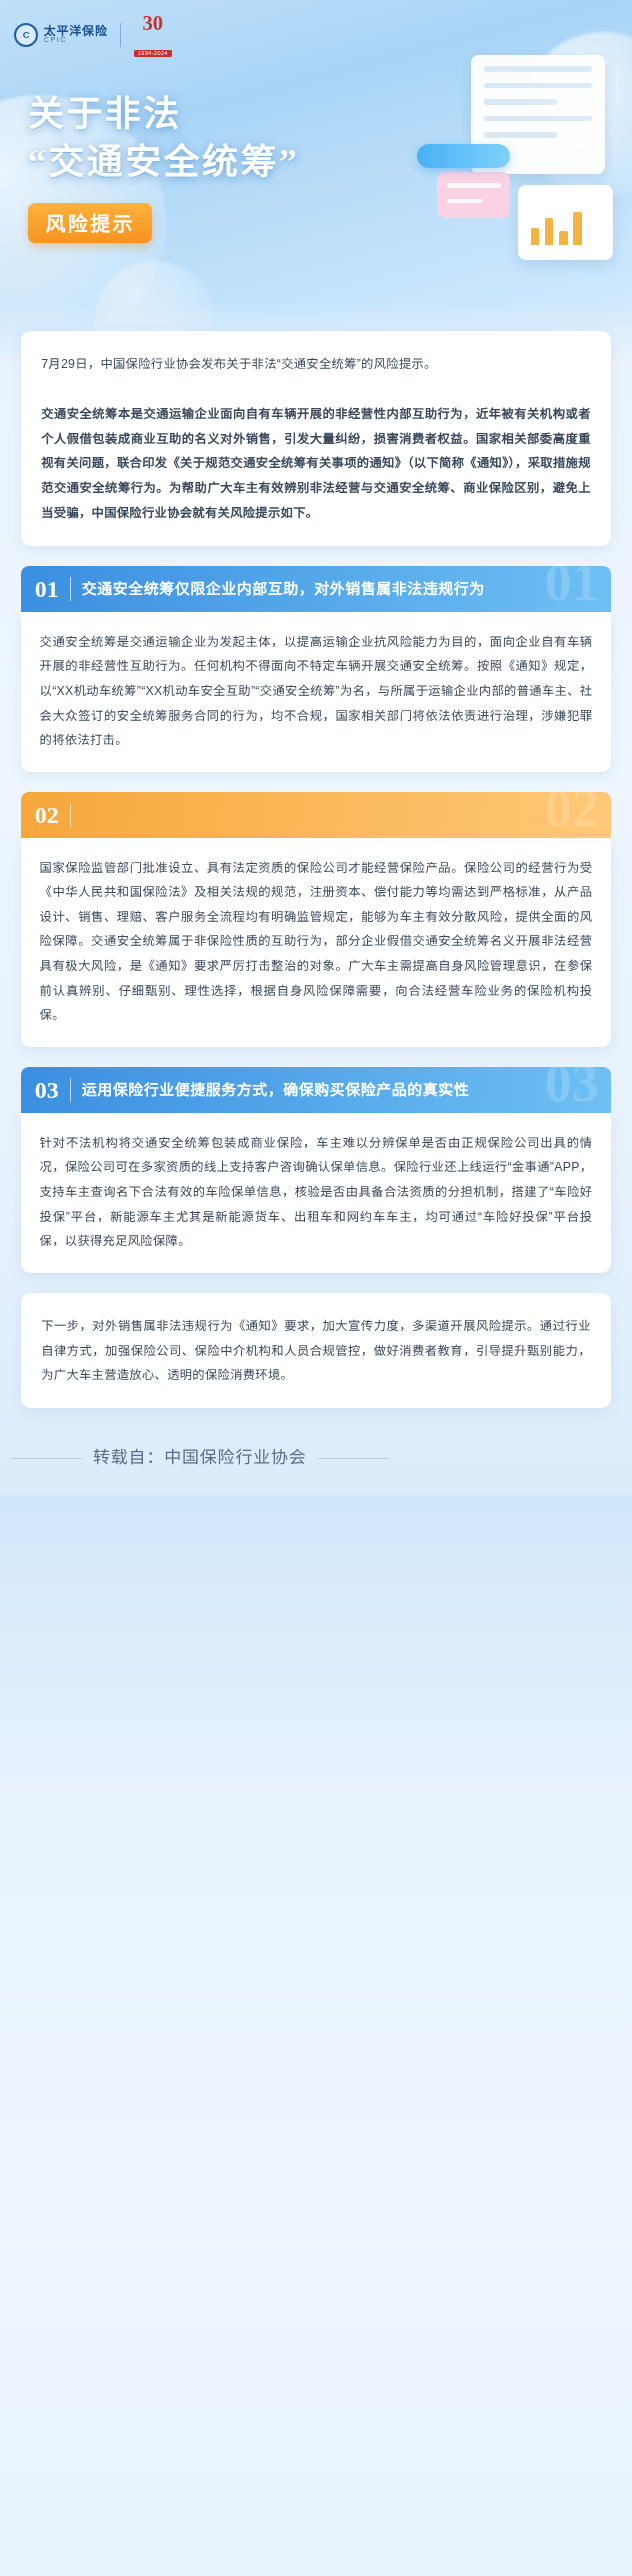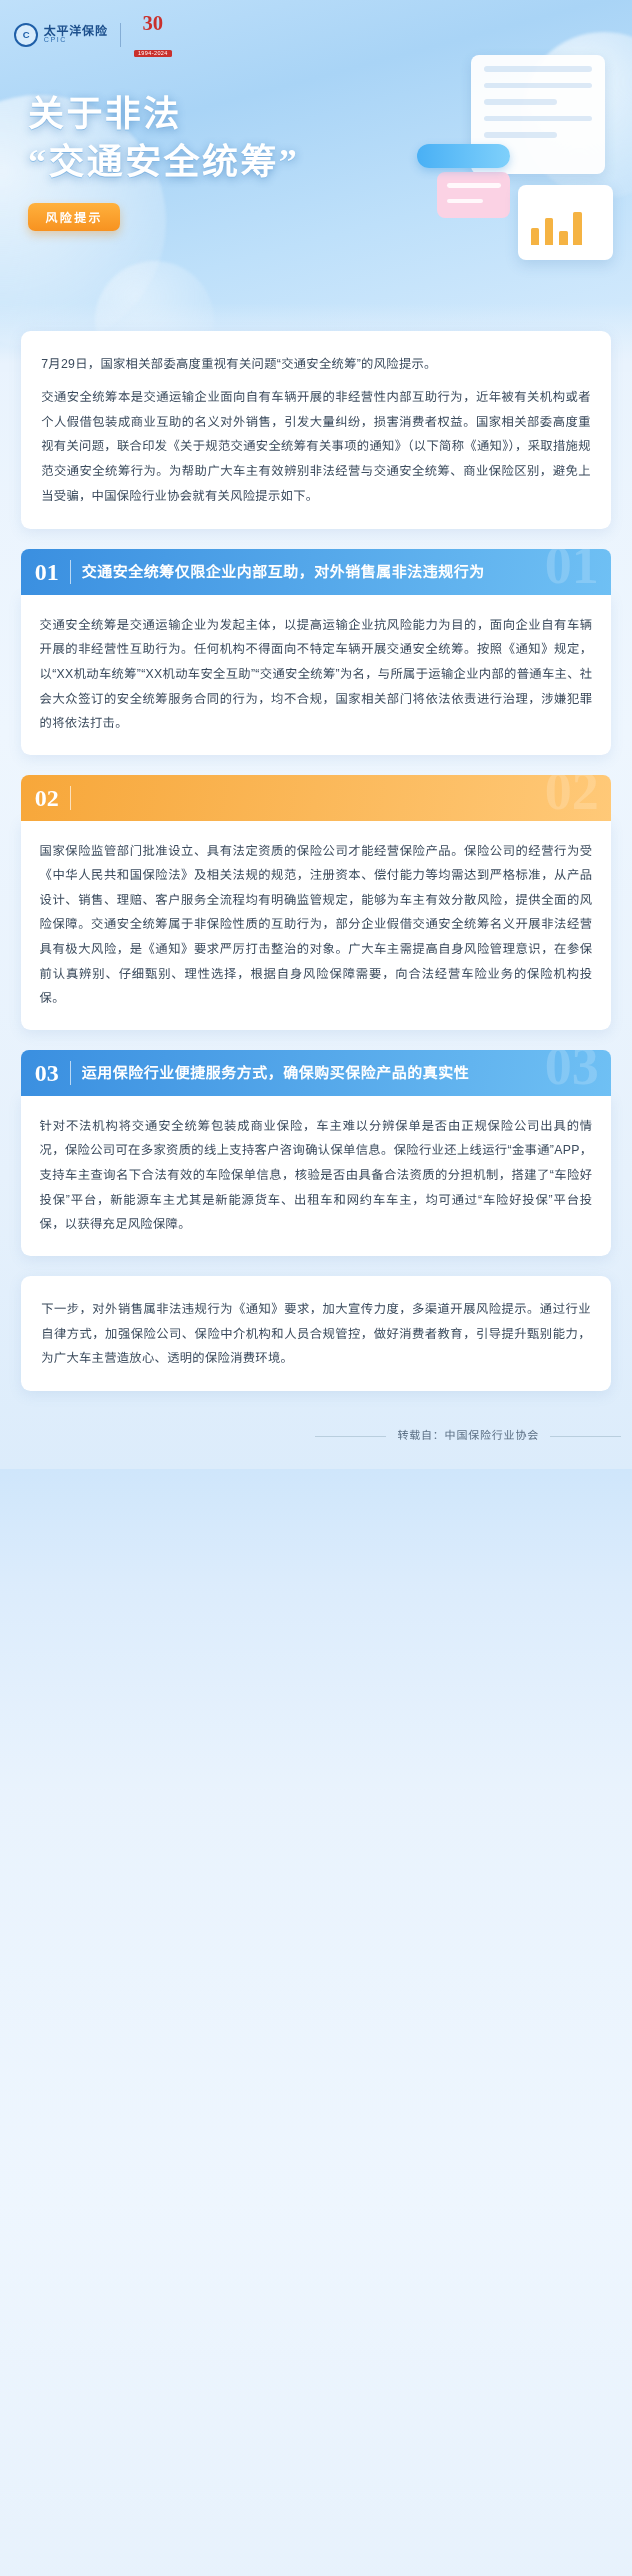--- a/index.html
+++ b/index.html
@@ -104,42 +104,42 @@
   .t-line2 {
     font-family: "Liberation Serif", serif;
     font-size: 36px; font-weight: bold; color: #fff; letter-spacing: 2.4px;
     text-shadow: 0 2.4px 8px rgba(30,100,170,.45), 0 0.8px 0 #9fcdf2;
     line-height: 1.3;
     margin-top: 1.6px;
   }
   .risk-badge {
     display:inline-block; margin-top: 17.4px;
     background: linear-gradient(180deg,#ffb13d,#f79220);
-    color:#fff; font-size: 12px; font-weight: bold; letter-spacing: 2.4px;
+    color:#fff; font-size: 20px; font-weight: bold; letter-spacing: 2.4px;
     padding: 5.5px 17.4px; border-radius: 7px;
     box-shadow: 0 4px 9.5px rgba(230,140,30,.35);
   }
 
   
   .body-wrap { position: relative; padding: 0 20.6px 0 20.6px; z-index: 3; margin-top: -41px;}
   .panel {
     background: #fff;
     border-radius: 9.5px;
     box-shadow: 0 3.2px 12.6px rgba(90,140,190,.13);
     padding: 20.6px 20.6px 20.6px 20.6px;
     margin-bottom: 20.6px;
   }
   p.para {
     font-size: 12.3px;
     line-height: 2.0;
     color: #3a4a5c;
     text-align: justify;
     letter-spacing: 0.3px;
   }
-  p.para + p.para { margin-top: 9px; }
+  p.para + p.para { margin-top: 26px; font-weight: bold; }
 
   .sec { margin-bottom: 20.6px; }
   .sec-head {
     position: relative;
     display: flex;
     align-items: center;
     gap: 11px;
     padding: 11px 14.2px;
     border-radius: 8px 8px 0 0;
     overflow: hidden;
@@ -166,22 +166,22 @@
   .sec-head.c3 { background: linear-gradient(100deg,#3a8fe0,#6fc0f4); }
   .sec-body {
     background:#fff;
     border-radius: 0 0 9.5px 9.5px;
     padding: 17.4px 19px 19px 19px;
     box-shadow: 0 3.2px 12.6px rgba(90,140,190,.13);
   }
 
   .footer {
     padding: 14.2px 0 27px 0;
-    text-align: right;
-    font-size: 11px;
+    text-align: left;
+    font-size: 17px;
     color: #5b6f84;
     letter-spacing: 0.8px;
   }
   .footer .rule { width: 71px; height:0.8px; background:#b9cede; display:inline-block; vertical-align: middle; margin: 0 11px;}
 </style>
 </head>
 <body>
 
 <div class="page">
 
@@ -231,21 +231,21 @@
     <div class="title-wrap">
       <div class="t-line1">关于非法</div>
       <div class="t-line2">“交通安全统筹”</div>
       <div class="risk-badge">风险提示</div>
     </div>
   </div>
 
   <div class="body-wrap">
 
     <div class="panel">
-      <p class="para">7月29日，国家相关部委高度重视有关问题“交通安全统筹”的风险提示。</p>
+      <p class="para">7月29日，中国保险行业协会发布关于非法“交通安全统筹”的风险提示。</p>
       <p class="para">交通安全统筹本是交通运输企业面向自有车辆开展的非经营性内部互助行为，近年被有关机构或者个人假借包装成商业互助的名义对外销售，引发大量纠纷，损害消费者权益。国家相关部委高度重视有关问题，联合印发《关于规范交通安全统筹有关事项的通知》（以下简称《通知》），采取措施规范交通安全统筹行为。为帮助广大车主有效辨别非法经营与交通安全统筹、商业保险区别，避免上当受骗，中国保险行业协会就有关风险提示如下。</p>
     </div>
 
     <div class="sec">
       <div class="sec-head c1">
         <div class="ghost">01</div>
         <div class="sec-num">01</div>
         <div class="sec-title">交通安全统筹仅限企业内部互助，对外销售属非法违规行为</div>
       </div>
       <div class="sec-body">

